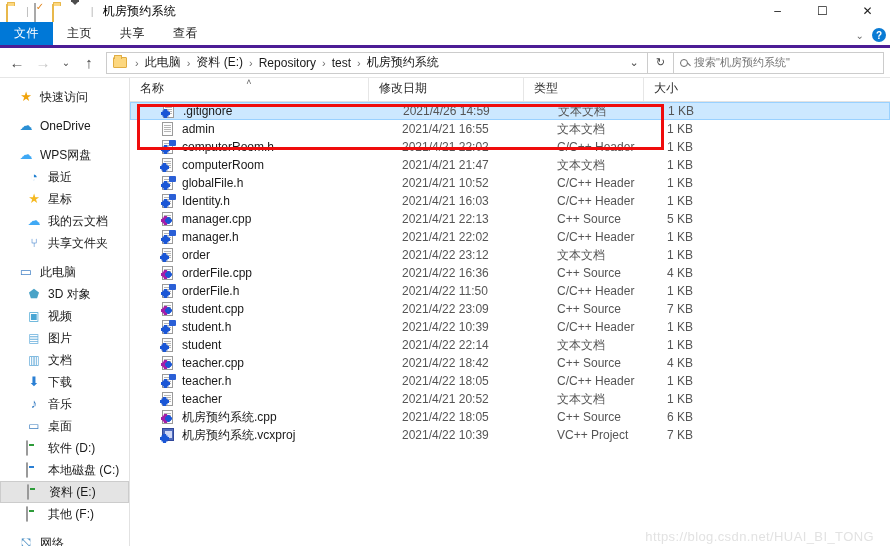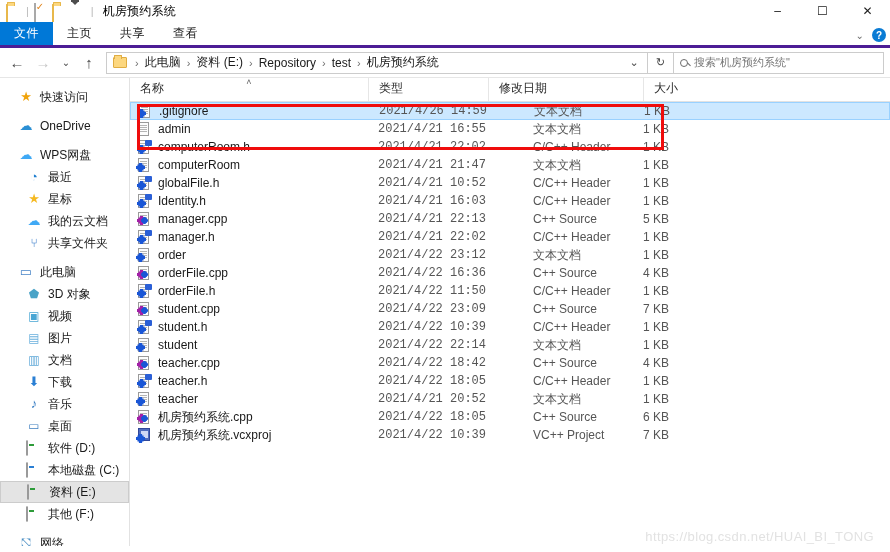--- a/index.html
+++ b/index.html
@@ -145,22 +145,22 @@
     position: absolute; top: 0px; left: 50%; font-size: 9px; color: #666;
     transform: translateX(-50%);
   }
   .rows { }
   .row {
     height: 18px; display: flex; align-items: center; font-size: 12px; color: #1a1a1a;
     position: relative;
   }
   .row.selected { background: #cce8ff; border: 1px solid #99d1ff; }
   .cell-name { width: 238px; display: flex; align-items: center; gap: 6px;
-               padding-left: 6px; white-space: nowrap; overflow: hidden; }
-  .cell-date { width: 155px; padding-left: 10px; color: #555; font-family: Liberation Mono, monospace; }
+               padding-left: 6px; white-space: nowrap; overflow: hidden; margin-left: 24px; }
+  .cell-date { width: 155px; padding-left: 10px; color: #555; }
   .cell-type { width: 120px; padding-left: 10px; color: #555; }
   .cell-size { width: 88px; padding-right: 12px; color: #555; text-align: left; }
   .ficon { width: 16px; height: 16px; flex: none; position: relative; }
 
   
   .doc-base {
     position: absolute; left: 2px; top: 1px; width: 11px; height: 14px;
     background: #fdfdfd; border: 1px solid #9a9a9a;
   }
   .doc-lines { position: absolute; left: 4px; top: 4px; width: 7px; height: 1px;
@@ -374,25 +374,25 @@
           <span>网络</span>
         </div>
       </div>
 
     <div class="filepane">
       <div class="colhead">
         <div class="col name">
           <span class="sort-arrow">˄</span>
           <span>名称</span>
         </div>
+        <div class="col date">
+          <span>修改日期</span>
+        </div>
         <div class="col type">
           <span>类型</span>
-        </div>
-        <div class="col date">
-          <span>修改日期</span>
         </div>
         <div class="col size">
           <span>大小</span>
         </div>
       </div>
       <div class="rows">
           <div class="row selected">
             <div class="cell-name">
               <span class="ficon">
                 <span class="doc-base"></span>

